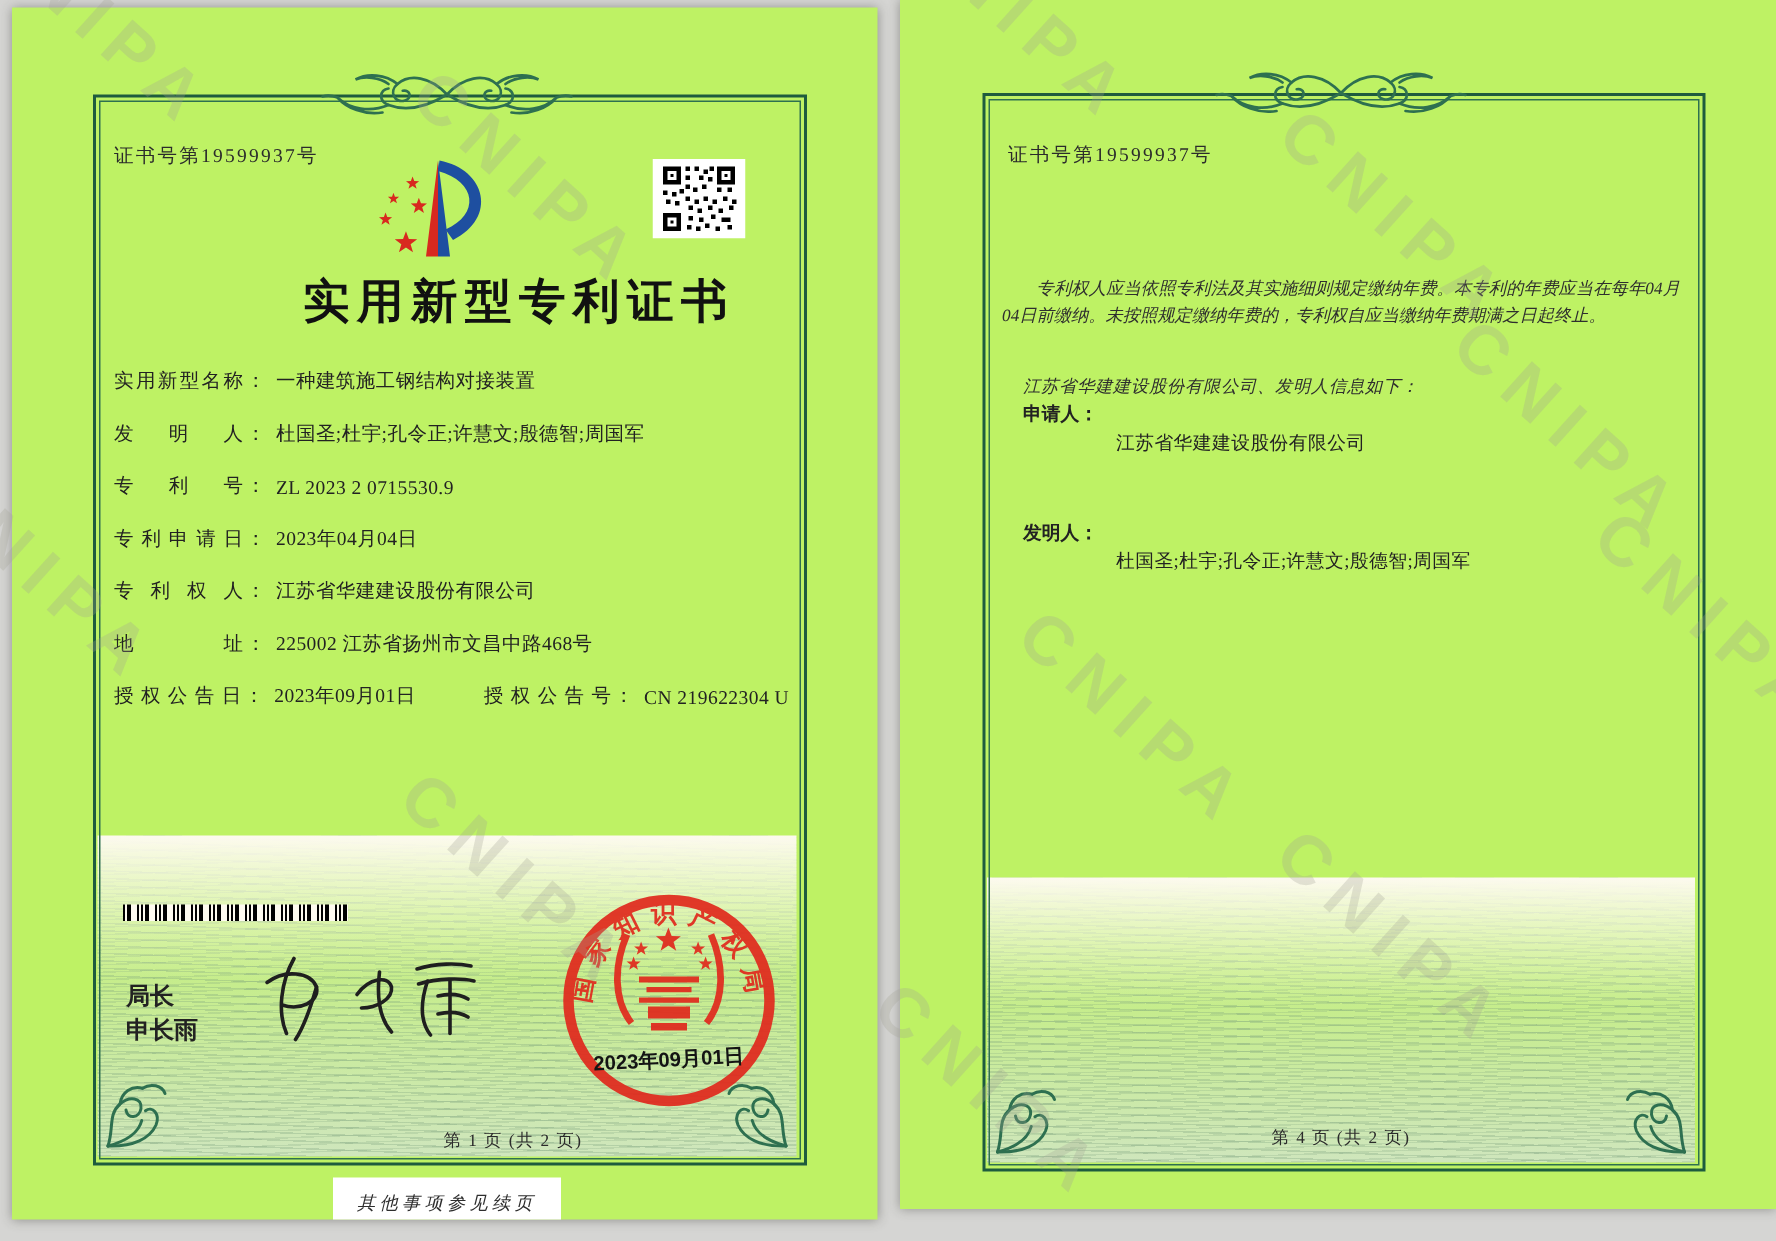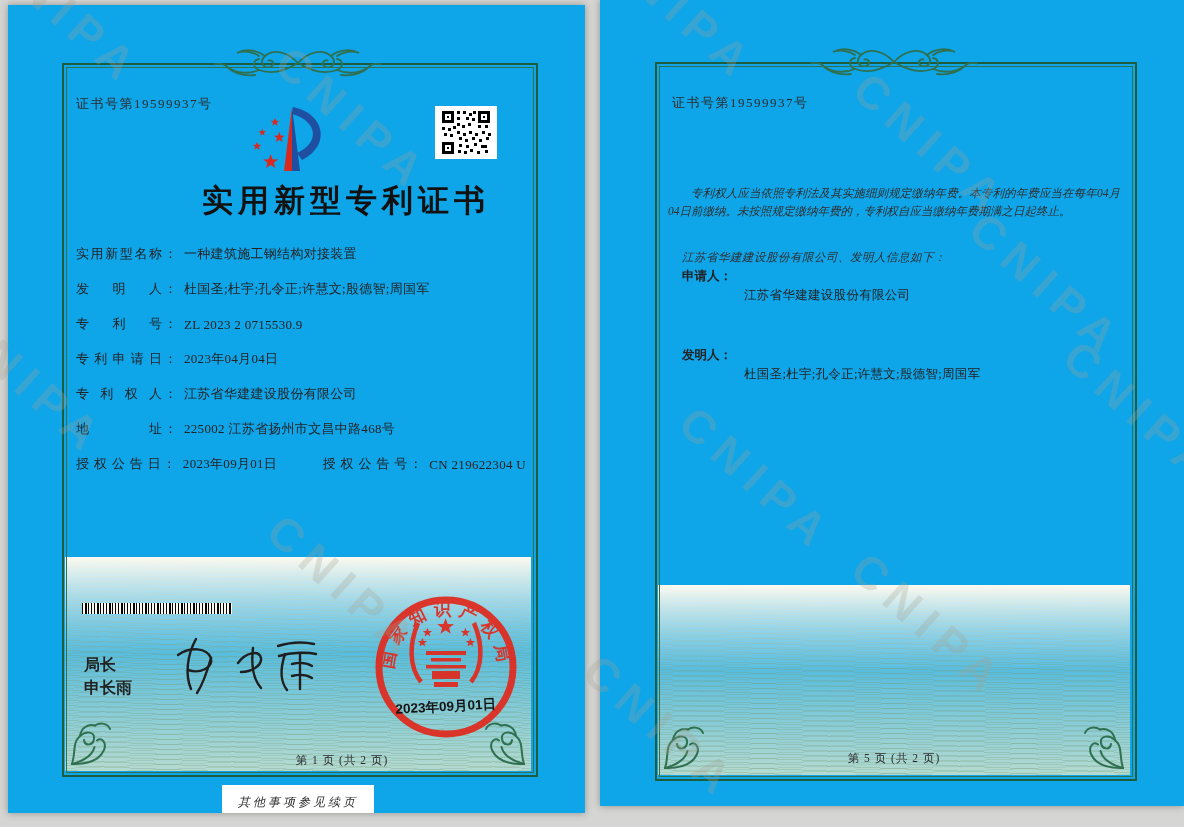--- a/index.html
+++ b/index.html
@@ -1,18 +1,18 @@
 <!DOCTYPE html>
 <html><head>
 <meta charset="utf-8">
 <style>
   html,body{margin:0;padding:0;background:#d5d5d3;}
   .canvas{position:relative;width:1184px;height:827px;overflow:hidden;
     background:#d5d5d3;font-family:"Liberation Serif","DejaVu Serif",serif;color:#1c1c1c;}
-  .page{position:absolute;background:#0ea5e9;box-shadow:0 0 7px rgba(60,60,55,.45);overflow:hidden;}
+  .page{position:absolute;background:#bef264;box-shadow:0 0 7px rgba(60,60,55,.45);overflow:hidden;}
   .page-1{left:8px;top:5px;width:577px;height:808px;}
   .page-2{left:600px;top:0;width:584px;height:806px;}
 
   
   .frame{position:absolute;border:2px solid #1e5c3e;}
   .frame::after{content:"";position:absolute;inset:2px;border:1px solid #2e7050;}
   .page-1 .frame{left:54px;top:58px;width:472px;height:710px;}
   .page-2 .frame{left:55px;top:62px;width:478px;height:715px;}
 
   
@@ -316,21 +316,21 @@
 
     <div class="p2-para">专利权人应当依照专利法及其实施细则规定缴纳年费。本专利的年费应当在每年04月04日前缴纳。未按照规定缴纳年费的，专利权自应当缴纳年费期满之日起终止。</div>
     <div class="p2-intro">江苏省华建建设股份有限公司、发明人信息如下：</div>
 
     <div class="p2-label lab-applicant">申请人：</div>
     <div class="p2-val val-applicant">江苏省华建建设股份有限公司</div>
 
     <div class="p2-label lab-inventor">发明人：</div>
     <div class="p2-val val-inventor">杜国圣;杜宇;孔令正;许慧文;殷德智;周国军</div>
 
-    <div class="pageno">第 5 页 (共 2 页)</div>
+    <div class="pageno">第 4 页 (共 2 页)</div>
   </div>
 
   <span class="wm wm1">CNIPA</span>
   <span class="wm wm2">CNIPA</span>
   <span class="wm wm3">CNIPA</span>
   <span class="wm wm4">CNIPA</span>
   <span class="wm wm5">CNIPA</span>
   <span class="wm wm6">CNIPA</span>
   <span class="wm wm7">CNIPA</span>
   <span class="wm wm8">CNIPA</span>

